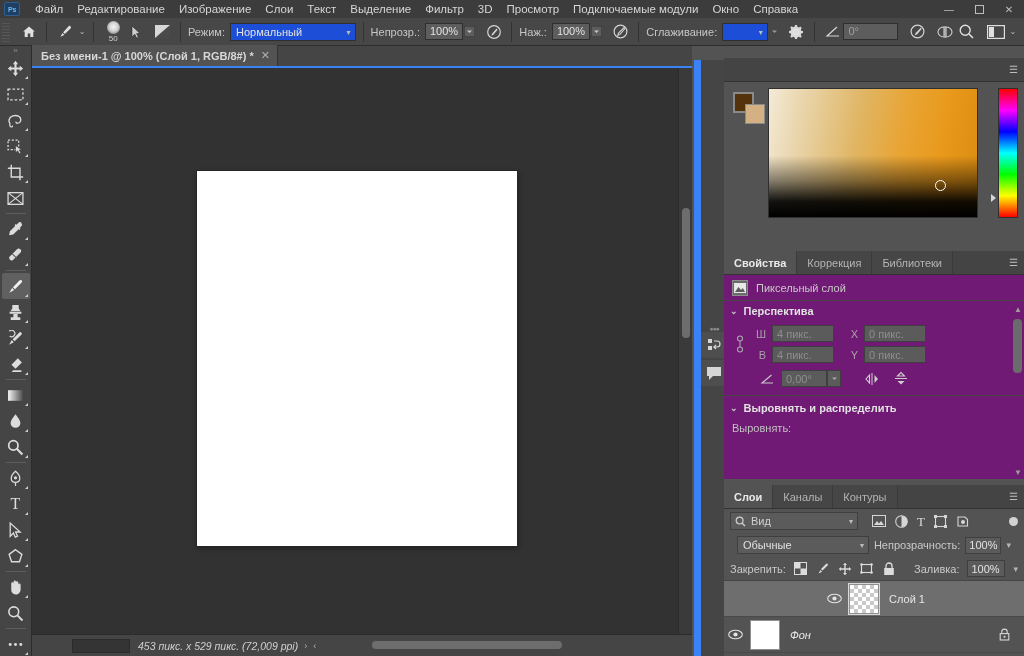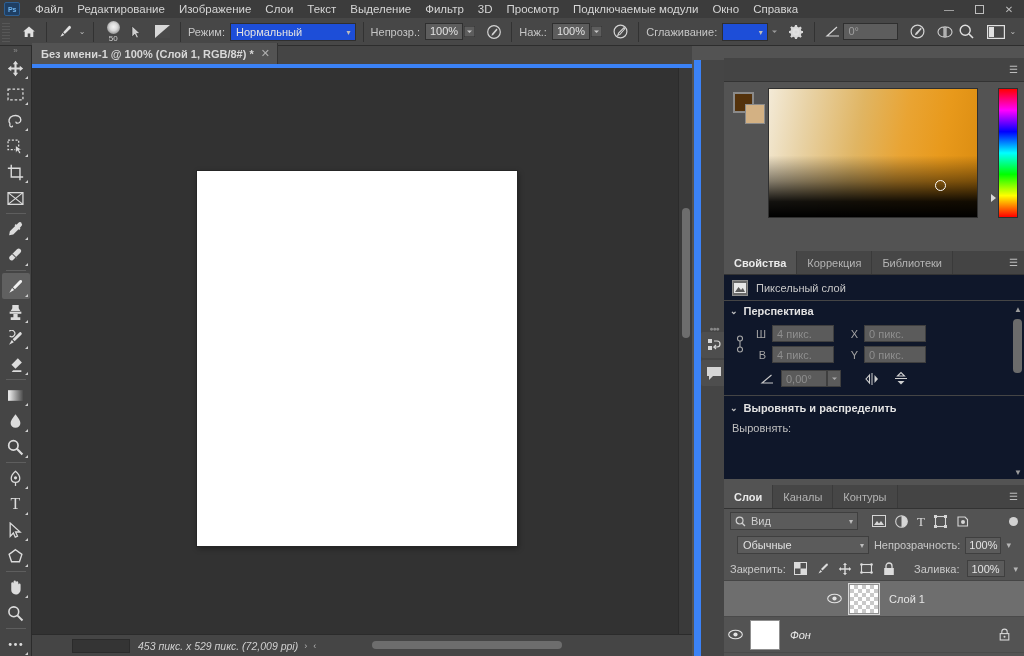--- a/index.html
+++ b/index.html
@@ -72,21 +72,21 @@
   .brush-dot {
     width: 13px; height: 13px; border-radius: 50%;
     background: radial-gradient(circle at 50% 45%, #f2f2f2 0%, #d8d8d8 40%, #9a9a9a 72%, #6e6e6e 100%);
     margin-bottom: 1px;
   }
   .brush-num { font-size: 8px; color: #d0d0d0; line-height: 7px; }
 
   
   .tabbar {
     position: absolute; left: 0; top: 46px; width: 692px; height: 22px;
-    background: #454545; border-bottom: 4px solid #3b82f6;
+    background: #454545; border-bottom: 2px solid #3b82f6;
     display: flex; align-items: flex-end;
   }
   .tab-arrows { width: 18px; height: 22px; color: #9a9a9a; font-size: 9px;
     display: flex; align-items: center; justify-content: center; }
   .doc-tab {
     height: 21px; background: #535353; border-right: 1px solid #333;
     display: flex; align-items: center; padding: 0 7px 0 9px;
     font-size: 11px; color: #d8d8d8; font-weight: bold; white-space: nowrap;
   }
   .tab-close { margin-left: 7px; color: #b0b0b0; font-size: 11px; font-weight: normal; }
@@ -189,21 +189,21 @@
   .cp-hue {
     position: absolute; right: 6px; top: 6px; width: 20px; height: 130px;
     background: linear-gradient(to bottom,#ff0000,#ff00ff,#0000ff,#00ffff,#00ff00,#ffff00,#ff0000);
     border: 1px solid #2f2f2f;
   }
   .cp-huemark { position: absolute; right: 28px; top: 112px; width: 0; height: 0;
     border-top: 4px solid transparent; border-bottom: 4px solid transparent;
     border-left: 5px solid #d8d8d8; }
 
   
-  .propspanel { background: #0f172a; height: 204px; position: relative; }
+  .propspanel { background: #701a75; height: 204px; position: relative; }
   .prop-row-type { display: flex; align-items: center; height: 26px; padding-left: 8px;
     border-bottom: 1px solid #454545; }
   .prop-thumb { width: 16px; height: 16px; background: #6a6a6a; border: 1px solid #8d8d8d;
     display: flex; align-items: center; justify-content: center; margin-right: 8px; }
   .sect-head { display: flex; align-items: center; height: 20px; padding-left: 6px;
     font-size: 11px; color: #e2e2e2; font-weight: bold; }
   .twisty { color: #c4c4c4; font-size: 9px; margin-right: 6px; }
   .prop-grid { display: flex; align-items: center; padding: 4px 0 4px 10px; }
   .linkicon { width: 18px; color: #a8a8a8; font-size: 13px; text-align: center; }
   .pfield { display: flex; align-items: center; margin-right: 10px; }

